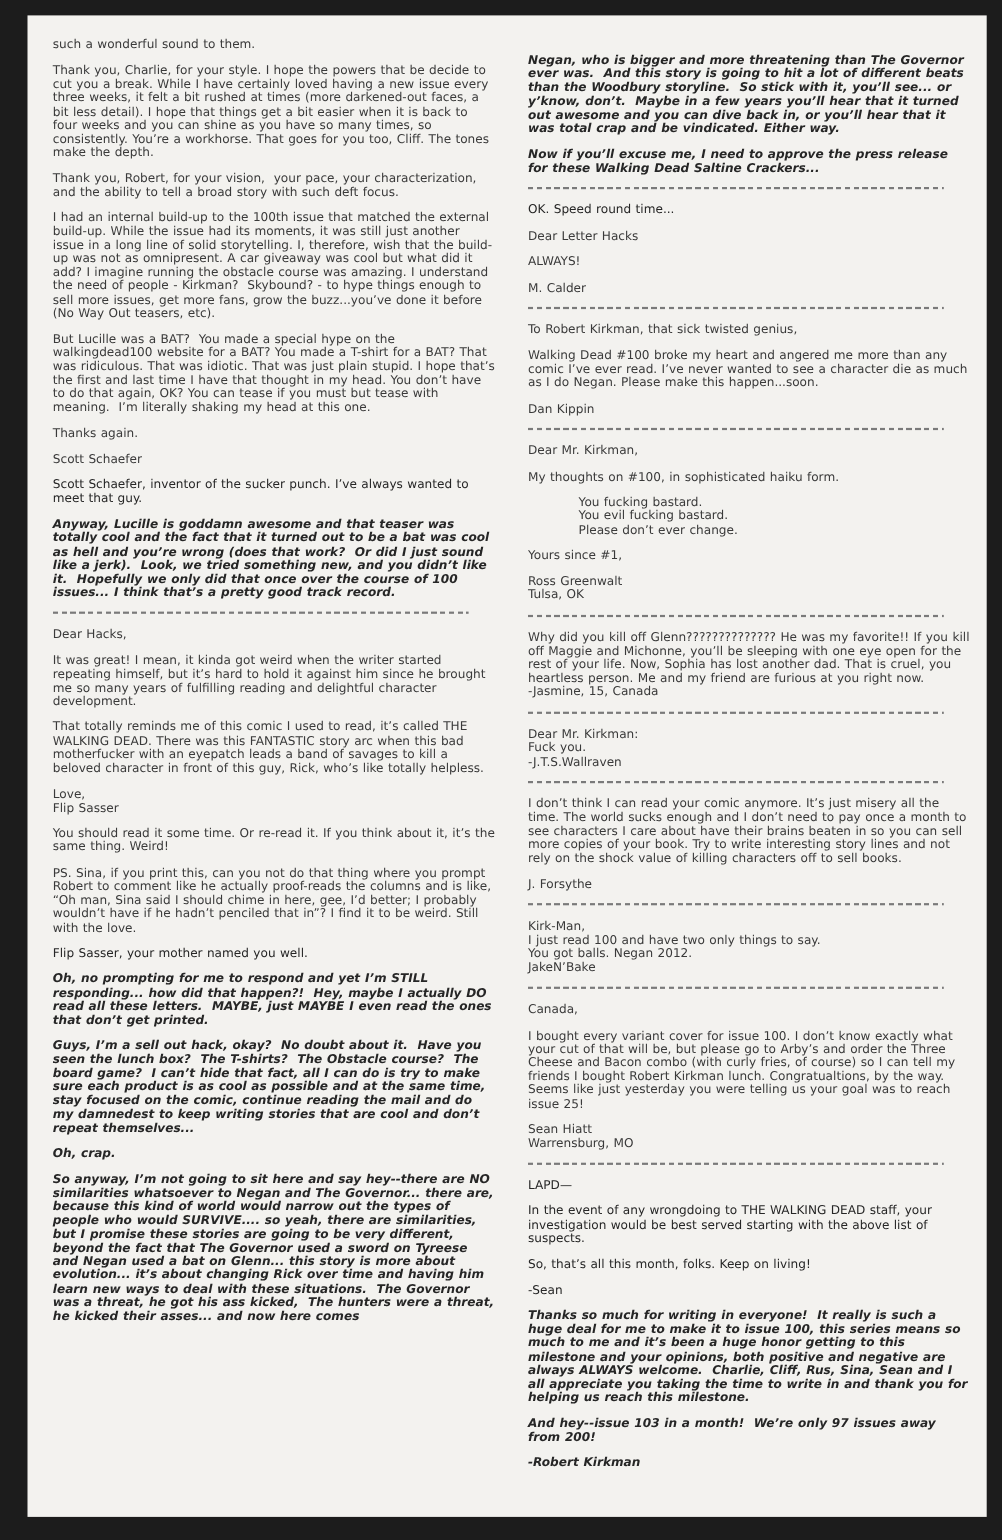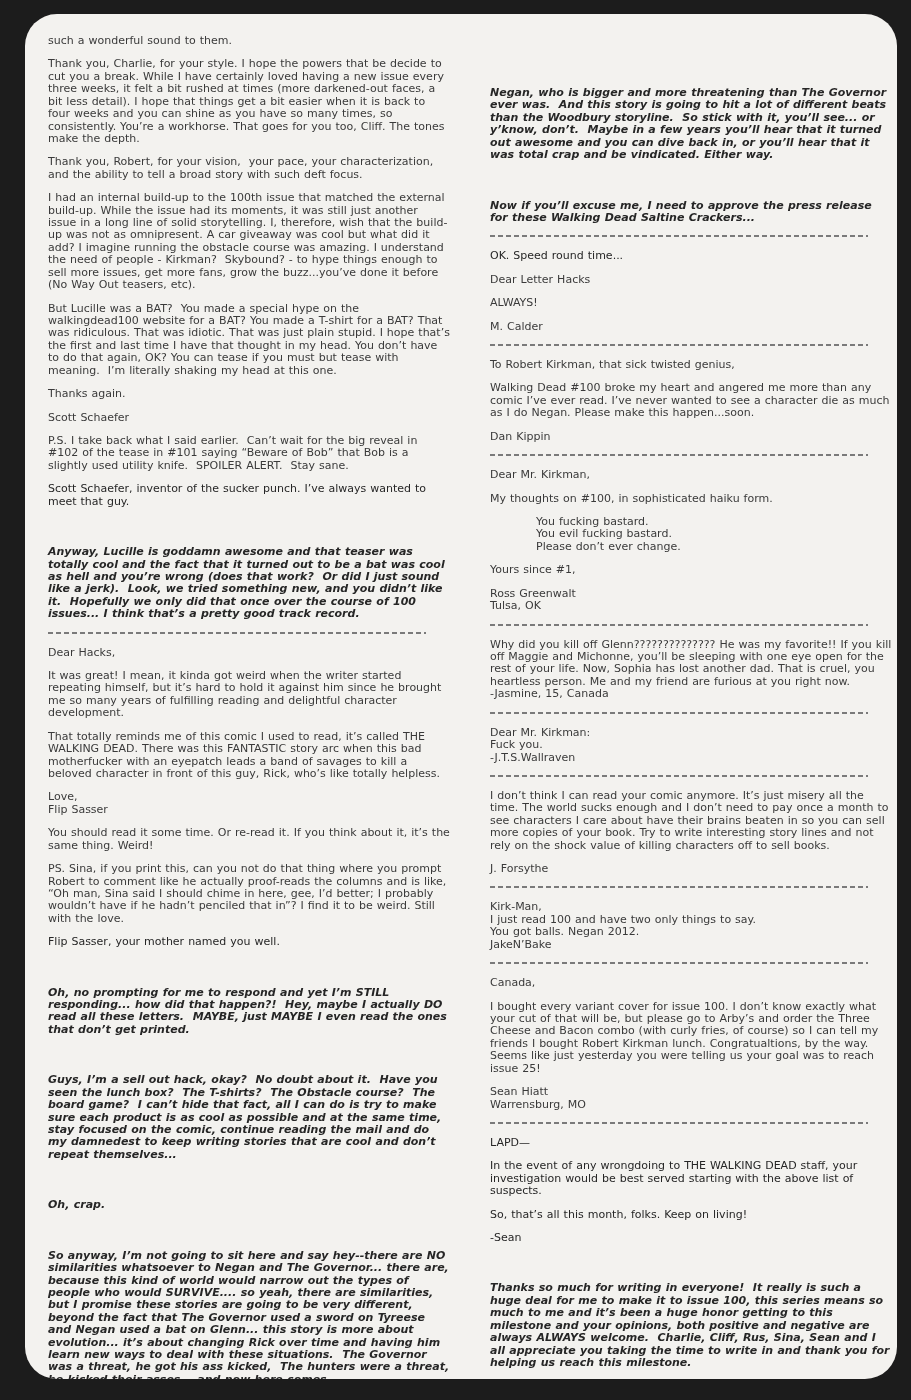--- a/index.html
+++ b/index.html
@@ -17,45 +17,43 @@
     background: var(--bg, #1c1c1c);
   }
   .paper {
     position: absolute;
     left: 25px; top: 14px;
     width: 872px; height: 1365px;
     background: var(--paper, #f3f2ef);
     box-sizing: border-box;
     padding: 21px 14px 18px 23px;
     display: flex;
-    gap: 40px;
+    gap: 30px;
     overflow: hidden;
     font-family: "DejaVu Sans", "Liberation Sans", sans-serif;
     font-size: 11px;
     line-height: 1.13;
     color: var(--text, #3a3a3a);
-    border-radius: 32px;
   }
   .col { box-sizing: border-box; }
   .col-left  { width: 402px; flex: none; }
   .col-right { width: 402px; flex: none; padding-top: 14px; }
   .block {
     margin: 0 0 11px 0;
     white-space: pre-wrap;
     word-spacing: 0.5px;
   }
   .block.b {
     font-weight: normal;
     color: var(--boldText, #262626);
   }
   .block.bi {
     font-weight: bold;
     font-style: italic;
     color: var(--boldText, #3f3f3f);
-    margin-top: 38px;
   }
   .block.indent { padding-left: 46px; }
   .sep {
     height: 2px;
     width: 94%;
     margin: 4px 0 13px 0;
     background: repeating-linear-gradient(90deg, var(--sep, #7a7a7a) 0px, var(--sep, #7a7a7a) 5px, transparent 5px, transparent 8px);
   }
 </style>
 </head>
@@ -64,21 +62,20 @@
 <div class="frame">
   <div class="paper">
     <div class="col col-left">
         <p class="block p">such a wonderful sound to them.</p>
         <p class="block p">Thank you, Charlie, for your style. I hope the powers that be decide to cut you a break. While I have certainly loved having a new issue every three weeks, it felt a bit rushed at times (more darkened-out faces, a bit less detail). I hope that things get a bit easier when it is back to four weeks and you can shine as you have so many times, so consistently. You’re a workhorse. That goes for you too, Cliff. The tones make the depth.</p>
         <p class="block p">Thank you, Robert, for your vision,  your pace, your characterization, and the ability to tell a broad story with such deft focus.</p>
         <p class="block p">I had an internal build-up to the 100th issue that matched the external build-up. While the issue had its moments, it was still just another issue in a long line of solid storytelling. I, therefore, wish that the build-up was not as omnipresent. A car giveaway was cool but what did it add? I imagine running the obstacle course was amazing. I understand the need of people - Kirkman?  Skybound? - to hype things enough to sell more issues, get more fans, grow the buzz...you’ve done it before (No Way Out teasers, etc).</p>
         <p class="block p">But Lucille was a BAT?  You made a special hype on the walkingdead100 website for a BAT? You made a T-shirt for a BAT? That was ridiculous. That was idiotic. That was just plain stupid. I hope that’s the first and last time I have that thought in my head. You don’t have to do that again, OK? You can tease if you must but tease with meaning.  I’m literally shaking my head at this one.</p>
         <p class="block p">Thanks again.</p>
         <p class="block p">Scott Schaefer</p>
-        <p class="block p">P.S. I take back what I said earlier.  Can’t wait for the big reveal in #102 of the tease in #101 saying “Beware of Bob” that Bob is a slightly used utility knife.  SPOILER ALERT.  Stay sane.</p>
         <p class="block b">Scott Schaefer, inventor of the sucker punch. I’ve always wanted to meet that guy.</p>
         <p class="block bi">Anyway, Lucille is goddamn awesome and that teaser was totally cool and the fact that it turned out to be a bat was cool as hell and you’re wrong (does that work?  Or did I just sound like a jerk).  Look, we tried something new, and you didn’t like it.  Hopefully we only did that once over the course of 100 issues... I think that’s a pretty good track record.</p>
         <div class="sep"></div>
         <p class="block p">Dear Hacks,</p>
         <p class="block p">It was great! I mean, it kinda got weird when the writer started repeating himself, but it’s hard to hold it against him since he brought me so many years of fulfilling reading and delightful character development.</p>
         <p class="block p">That totally reminds me of this comic I used to read, it’s called THE WALKING DEAD. There was this FANTASTIC story arc when this bad motherfucker with an eyepatch leads a band of savages to kill a beloved character in front of this guy, Rick, who’s like totally helpless.</p>
         <p class="block p">Love,
 Flip Sasser</p>
         <p class="block p">You should read it some time. Or re-read it. If you think about it, it’s the same thing. Weird!</p>
         <p class="block p">PS. Sina, if you print this, can you not do that thing where you prompt Robert to comment like he actually proof-reads the columns and is like, “Oh man, Sina said I should chime in here, gee, I’d better; I probably wouldn’t have if he hadn’t penciled that in”? I find it to be weird. Still with the love.</p>

